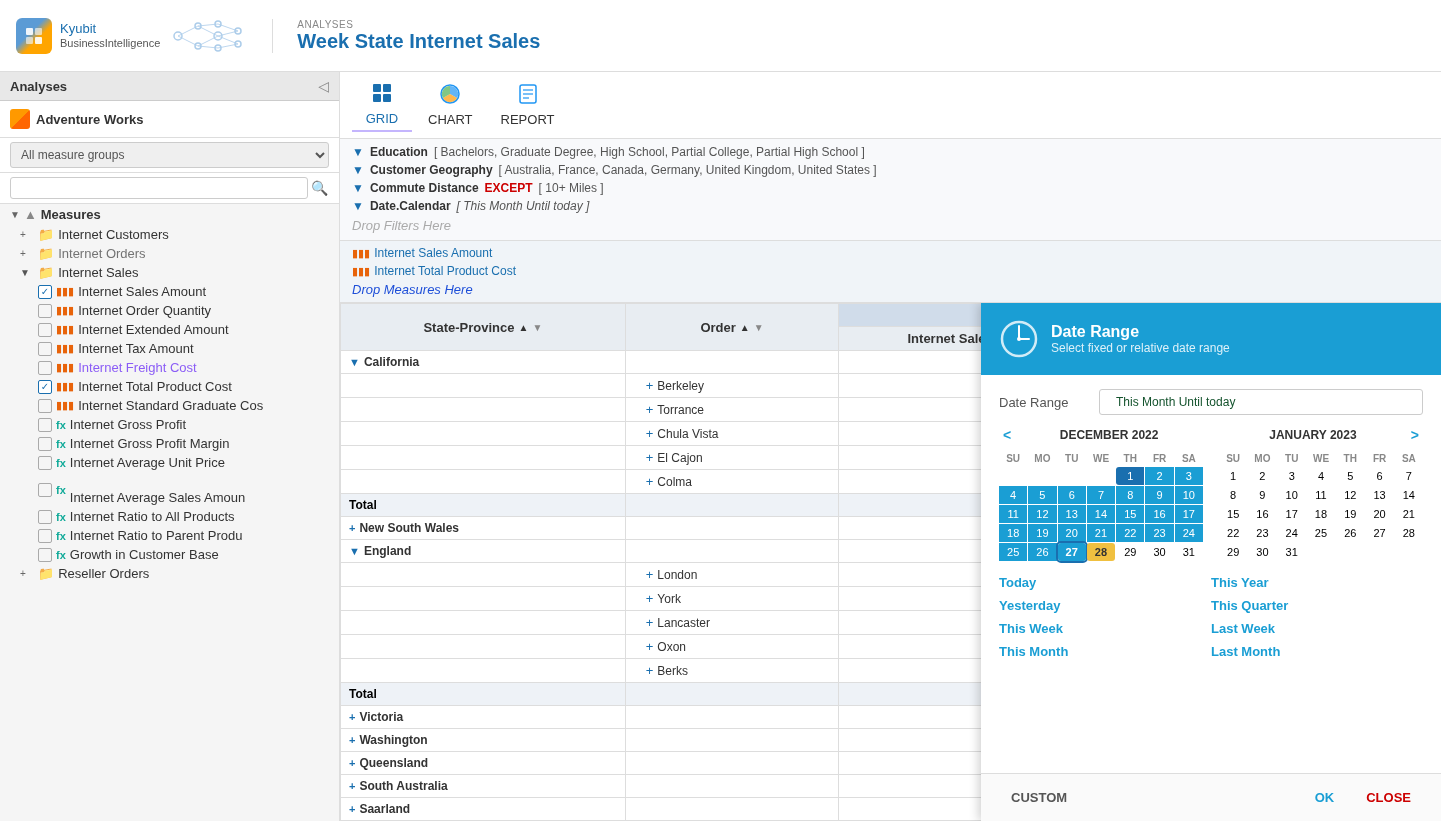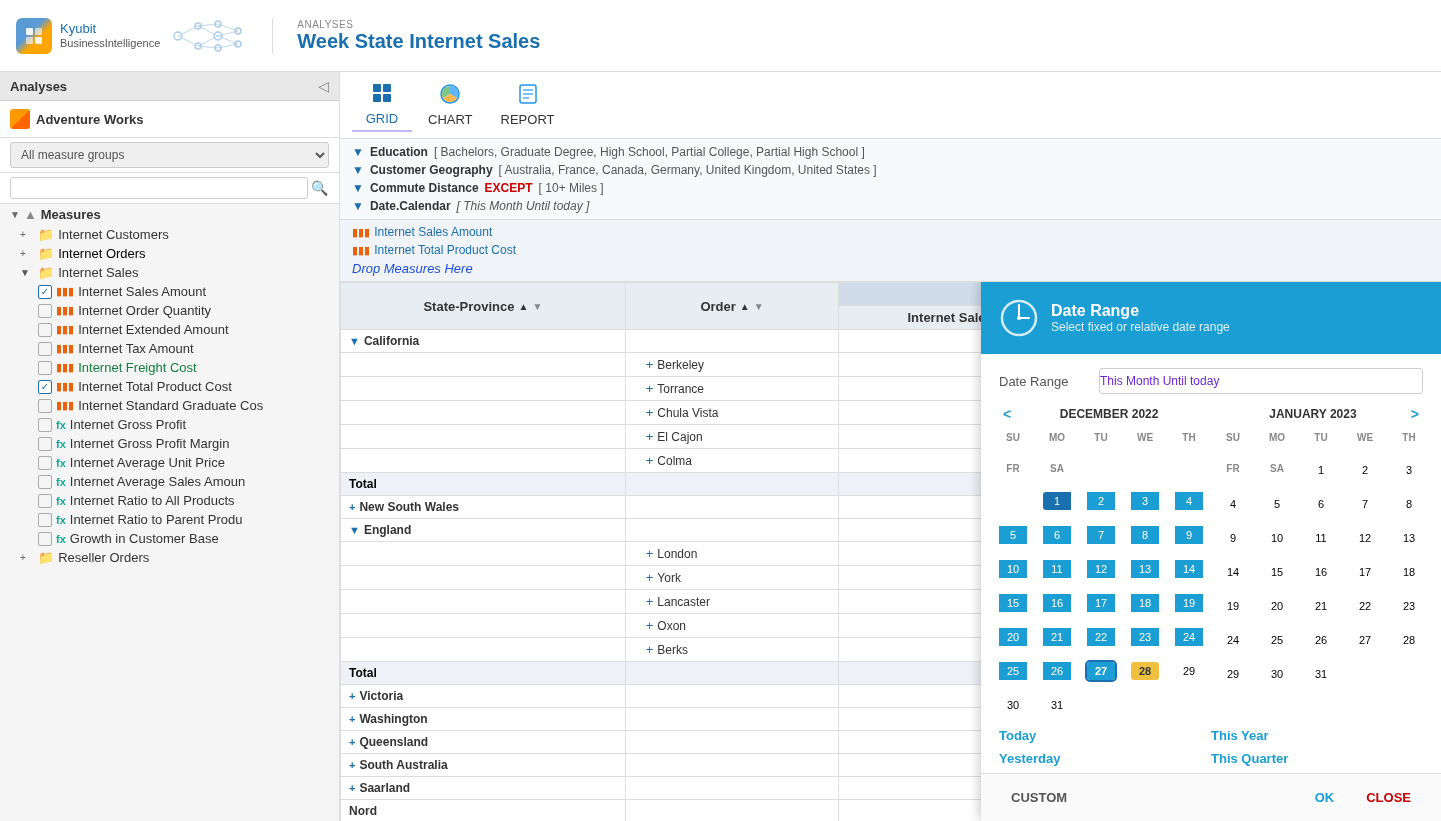--- a/index.html
+++ b/index.html
@@ -72,21 +72,21 @@
     .date-range-row { display: flex; align-items: center; gap: 10px; margin-bottom: 12px; }
     .date-range-input { flex: 1; border: 1px solid #ccc; border-radius: 3px; padding: 5px 8px; font-size: 12px; color: #333; }
     .selected-range { font-size: 13px; color: #333; margin-bottom: 14px; }
     .selected-range strong { color: #333; }
     .selected-range .italic { font-style: italic; color: #555; }
     .calendars { display: flex; gap: 16px; margin-bottom: 14px; }
     .calendar { flex: 1; }
     .cal-header { display: flex; align-items: center; justify-content: space-between; margin-bottom: 8px; }
     .cal-nav { color: #1a9ed4; cursor: pointer; font-size: 14px; padding: 0 4px; font-weight: bold; }
     .cal-month { font-weight: 700; color: #333; font-size: 12px; text-align: center; flex: 1; }
-    .cal-grid { display: grid; grid-template-columns: repeat(5, 1fr); gap: 16px; }
+    .cal-grid { display: grid; grid-template-columns: repeat(7, 1fr); gap: 1px; }
     .cal-day-header { text-align: center; font-size: 10px; font-weight: 700; color: #888; padding: 2px 0; }
     .cal-day { text-align: center; font-size: 11px; padding: 3px 2px; border-radius: 3px; cursor: pointer; }
     .cal-day.in-range { background: #1a9ed4; color: #fff; border-radius: 0; }
     .cal-day.range-start { background: #1a6faf; color: #fff; border-radius: 3px 0 0 3px; }
     .cal-day.range-end { background: #e8a000; color: #fff; border-radius: 0 3px 3px 0; }
     .cal-day.empty { visibility: hidden; }
     .quick-links { display: flex; gap: 0; margin-bottom: 16px; flex-wrap: wrap; }
     .quick-col { flex: 1; display: flex; flex-direction: column; gap: 8px; }
     .quick-link { color: #1a9ed4; text-decoration: none; font-size: 13px; font-weight: 600; cursor: pointer; }
     .date-panel-footer { padding: 10px 18px; border-top: 1px solid #ddd; display: flex; align-items: center; justify-content: space-between; background: #fafafa; }
@@ -168,21 +168,21 @@
       </div>
 
       <div class="tree-item" style="padding-left:20px;">
         <span class="expand">+</span>
         <span class="folder-icon">📁</span>
         <span style="color:#333;">Internet Customers</span>
       </div>
       <div class="tree-item" style="padding-left:20px;">
         <span class="expand">+</span>
         <span class="folder-icon">📁</span>
-        <span style="color:#000000;">Internet Orders</span>
+        <span style="color:#737373;">Internet Orders</span>
       </div>
       <div class="tree-item" style="padding-left:20px;">
         <span class="expand" style="color:#555;">▼</span>
         <span class="folder-icon">📁</span>
         <span style="color:#333;">Internet Sales</span>
       </div>
 
       <div class="tree-item" style="padding-left:38px;">
         <div class="cb checked" style="border-color:#1a6faf;background:#fff;">✓</div>
         <span style="color:#e8630a;font-size:11px;">▮▮▮</span>
@@ -199,21 +199,21 @@
         <span style="color:#333;">Internet Extended Amount</span>
       </div>
       <div class="tree-item" style="padding-left:38px;">
         <div class="cb"></div>
         <span style="color:#e8630a;font-size:11px;">▮▮▮</span>
         <span style="color:#333;">Internet Tax Amount</span>
       </div>
       <div class="tree-item" style="padding-left:38px;">
         <div class="cb"></div>
         <span style="color:#e8630a;font-size:11px;">▮▮▮</span>
-        <span style="color:#15803d;">Internet Freight Cost</span>
+        <span style="color:#8b5cf6;">Internet Freight Cost</span>
       </div>
       <div class="tree-item" style="padding-left:38px;">
         <div class="cb checked" style="border-color:#1a6faf;">✓</div>
         <span style="color:#e8630a;font-size:11px;">▮▮▮</span>
         <span style="color:#333;">Internet Total Product Cost</span>
       </div>
       <div class="tree-item" style="padding-left:38px;">
         <div class="cb"></div>
         <span style="color:#e8630a;font-size:11px;">▮▮▮</span>
         <span style="color:#333;">Internet Standard Graduate Cos</span>
@@ -229,21 +229,21 @@
         <span style="color:#333;">Internet Gross Profit Margin</span>
       </div>
       <div class="tree-item" style="padding-left:38px;">
         <div class="cb"></div>
         <span style="color:#1a9;font-size:11px;font-weight:bold;">fx</span>
         <span style="color:#333;">Internet Average Unit Price</span>
       </div>
       <div class="tree-item" style="padding-left:38px;">
         <div class="cb"></div>
         <span style="color:#1a9;font-size:11px;font-weight:bold;">fx</span>
-        <span style="color:#333;">Internet Average Sales Amoun</span>
+        <span style="color:#333;margin-top:16px;">Internet Average Sales Amoun</span>
       </div>
       <div class="tree-item" style="padding-left:38px;">
         <div class="cb"></div>
         <span style="color:#1a9;font-size:11px;font-weight:bold;">fx</span>
         <span style="color:#333;">Internet Ratio to All Products</span>
       </div>
       <div class="tree-item" style="padding-left:38px;">
         <div class="cb"></div>
         <span style="color:#1a9;font-size:11px;font-weight:bold;">fx</span>
         <span style="color:#333;">Internet Ratio to Parent Produ</span>
@@ -315,20 +315,23 @@
         <span style="color:#1a6faf;font-size:12px;">▼</span>
         <span style="font-weight:600;color:#333;font-size:12px;">Commute Distance</span>
         <span style="color:#c00;font-weight:600;font-size:12px;">EXCEPT</span>
         <span style="color:#555;font-size:12px;">[ 10+ Miles ]</span>
       </div>
       <div class="filter-row">
         <span style="color:#1a6faf;font-size:12px;">▼</span>
         <span style="font-weight:600;color:#333;font-size:12px;">Date.Calendar</span>
         <span style="color:#555;font-size:12px;font-style:italic;">[ This Month Until today ]</span>
       </div>
+      <div style="color:#aaa;font-style:italic;font-size:12px;padding:3px 0;">
+        <span>Drop Filters Here</span>
+      </div>
     </div>
 
     <div class="measures-bar">
       <div class="measure-chip">
         <span style="color:#e8630a;font-size:11px;">▮▮▮</span>
         <span style="color:#1a6faf;font-size:12px;">Internet Sales Amount</span>
       </div>
       <div class="measure-chip">
         <span style="color:#e8630a;font-size:11px;">▮▮▮</span>
         <span style="color:#1a6faf;font-size:12px;">Internet Total Product Cost</span>
@@ -521,21 +524,21 @@
           <div>
             <div style="color:#fff;font-size:16px;font-weight:700;">Date Range</div>
             <div style="color:rgba(255,255,255,0.85);font-size:12px;">Select fixed or relative date range</div>
           </div>
         </div>
 
         <div class="date-panel-body">
 
           <div class="date-range-row">
             <span style="color:#555;font-size:13px;width:90px;">Date Range</span>
-            <input type="text" class="date-range-input" value="This Month Until today" style="flex: 1 1 0%; border: 1px solid rgb(204, 204, 204); border-radius: 3px; padding: 5px 0; font-size: 12px; color: #6d28d9;">
+            <input type="text" class="date-range-input" value="This Month Until today" style="flex: 1 1 0%; border: 1px solid rgb(204, 204, 204); border-radius: 3px; padding: 5px 16px; font-size: 12px; color: #14532d;">
           </div>
 
 
           <div class="calendars">
 
             <div class="calendar">
               <div class="cal-header">
                 <span class="cal-nav">&lt;</span>
                 <span class="cal-month">DECEMBER 2022</span>
               </div>

